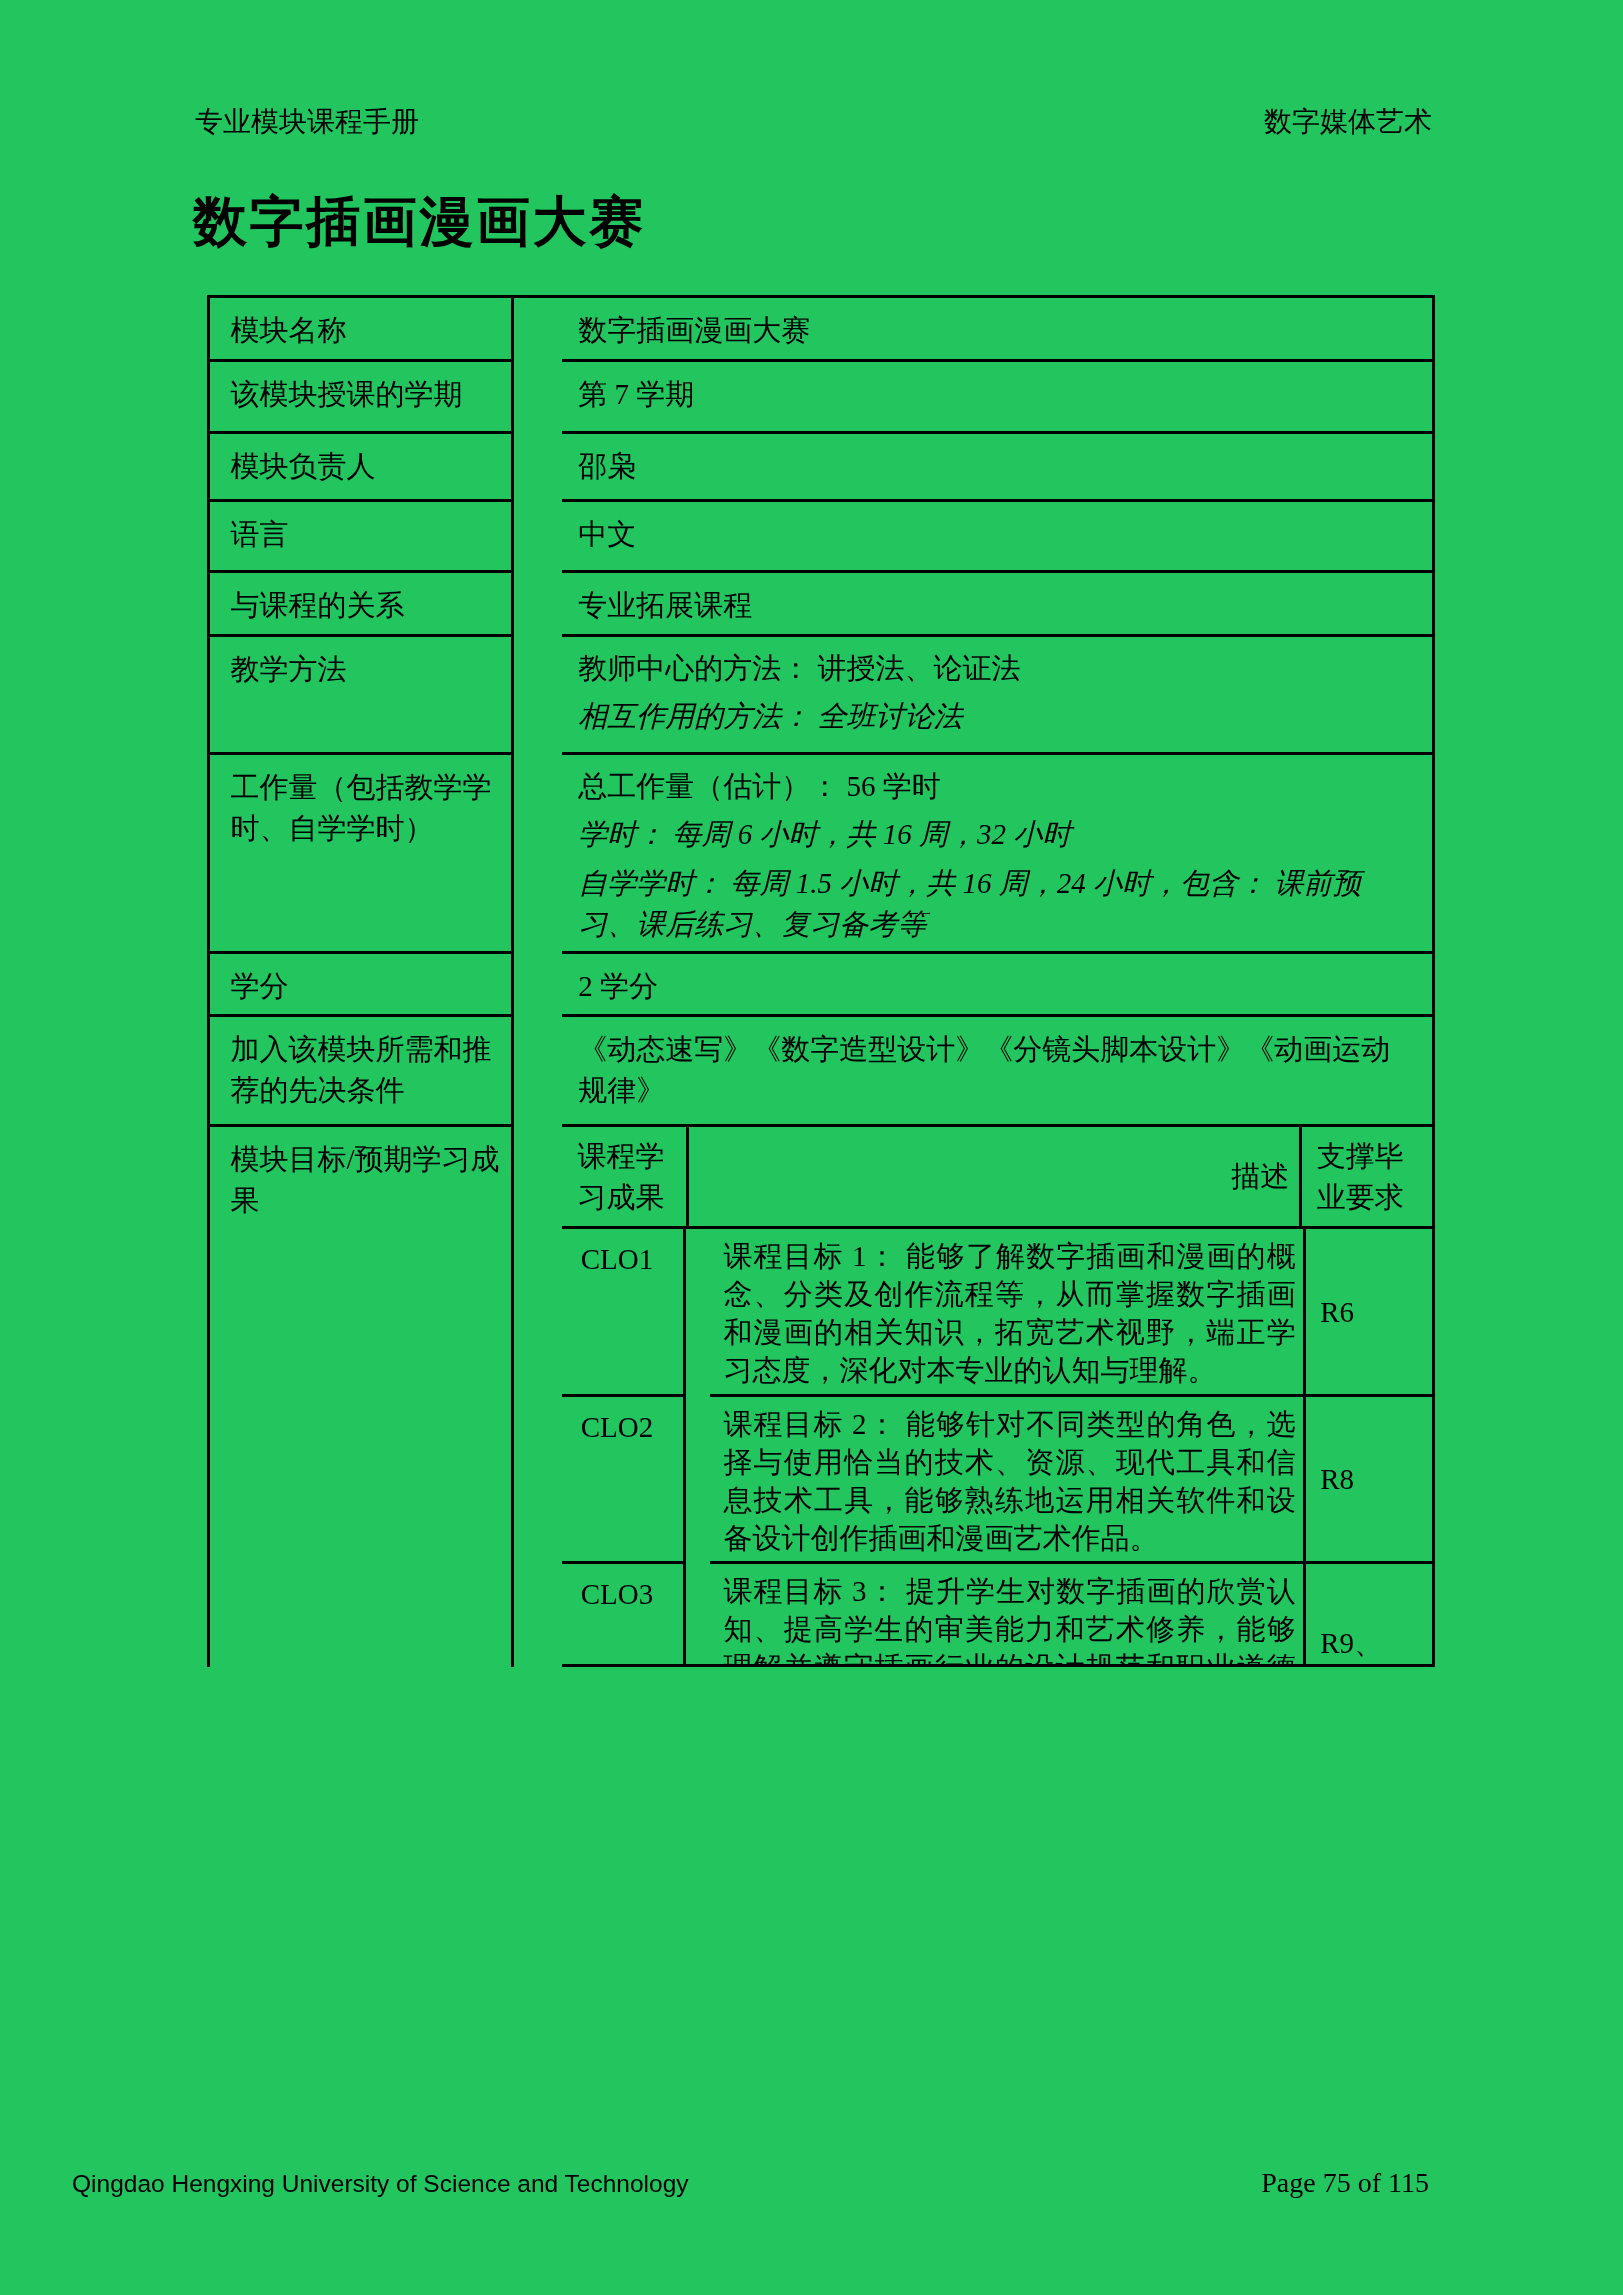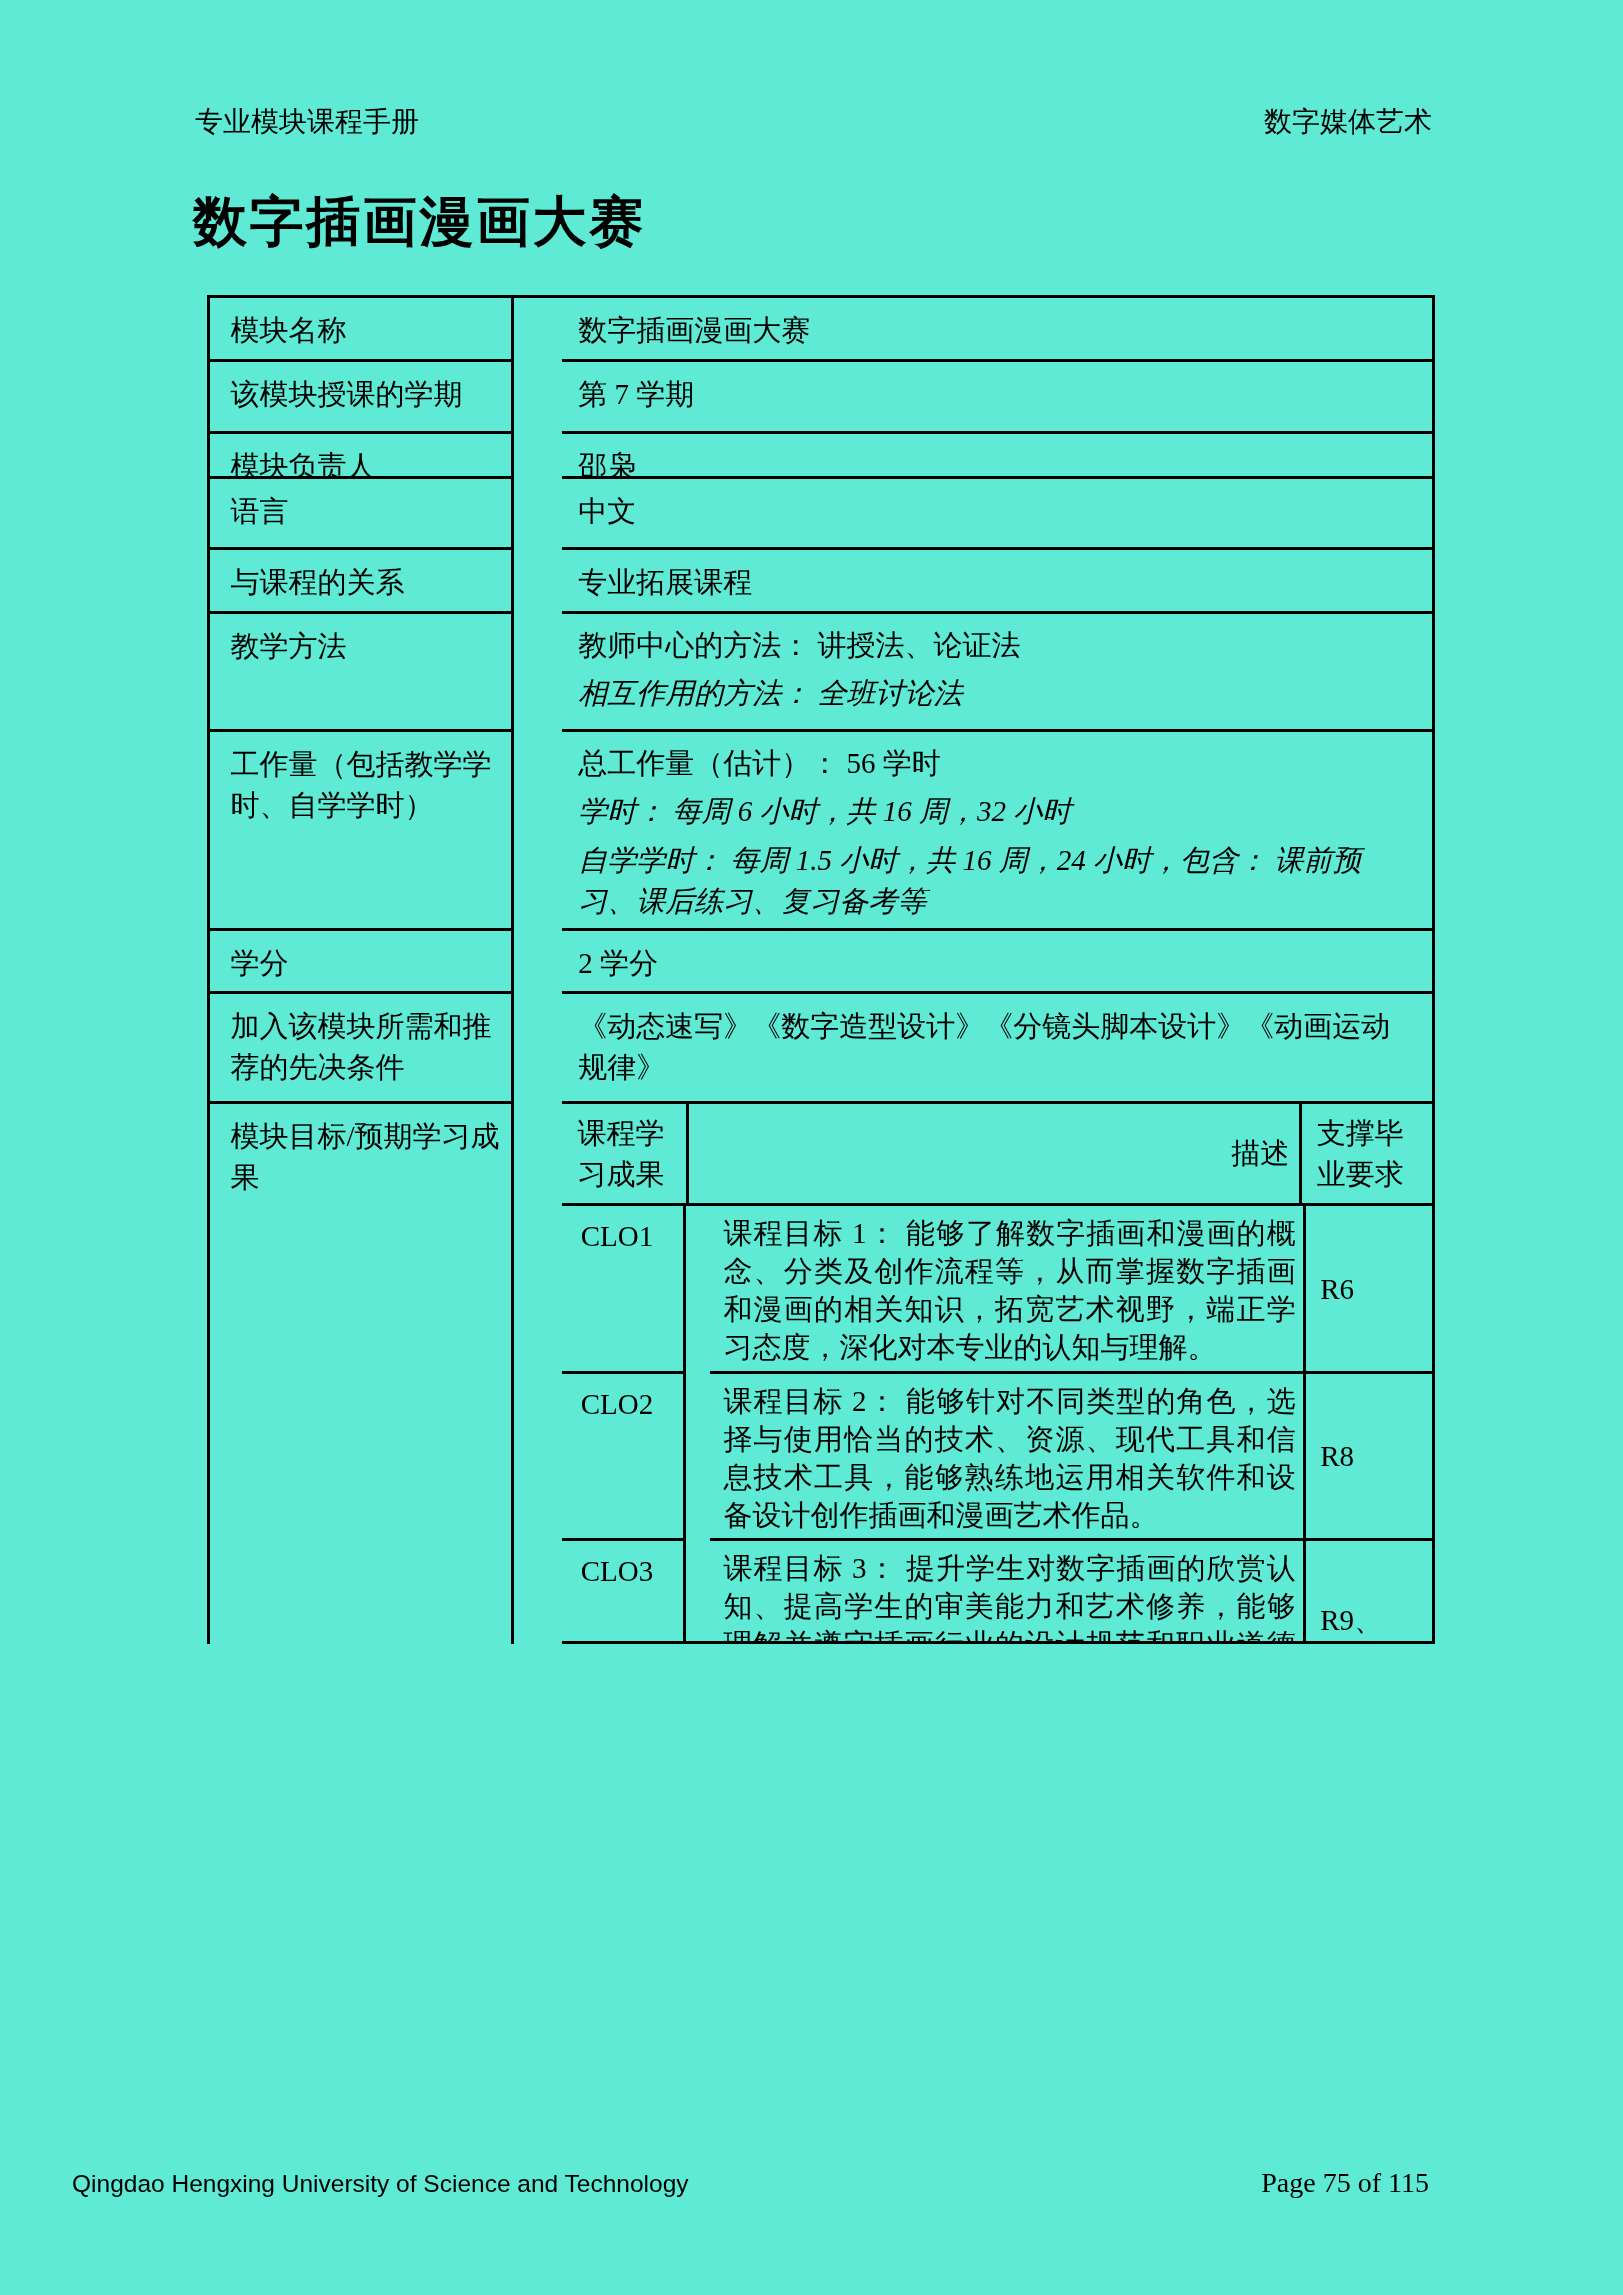--- a/index.html
+++ b/index.html
@@ -1,19 +1,19 @@
 <!DOCTYPE html>
 <html style="font-size:8.2px"><head>
 <meta charset="utf-8">
 <style>
   html,body{margin:0;padding:0;background:#888;}
   .page{
     position:relative;
     width:1623px;height:2295px;
-    background:#5eead4;
+    background:#22c55e;
     font-family:"Liberation Serif","DejaVu Serif",serif;
     color:#000;
     overflow:hidden;
   }
   
   .pg-header{
     position:absolute;left:195px;right:191px;top:105px;
     display:flex;justify-content:space-between;
     font-family:"Liberation Sans","DejaVu Sans",sans-serif;
     font-size:28px;line-height:34px;
@@ -27,21 +27,21 @@
   
   .mod-table{
     position:absolute;left:207px;top:295px;width:1225px;
     border-top:3.6px solid #000;border-left:3.6px solid #000;
     font-size:29px;line-height:41px;
   }
   .trow{display:flex;gap:48px;}
   .cell{box-sizing:border-box;border-right:3.6px solid #000;border-bottom:3.6px solid #000;overflow:hidden;}
   .label{width:315px;padding:12.3px 10.2px 0 20.4px;}
   .value{width:907px;padding:12.3px 20.4px 0 16.4px;}
-  .r1{height:64px}.r2{height:72px}.r3{height:45px}.r4{height:71px}.r5{height:64px}
+  .r1{height:64px}.r2{height:72px}.r3{height:68px}.r4{height:71px}.r5{height:64px}
   .r6{height:118px}.r7{height:199px}.r8{height:63px}.r9{height:110px}.r10{height:540px}
   .r6 .value,.r7 .value{padding-top:11.2px;}
   .para + .para{margin-top:7.2px;font-style:italic;}
   .r10 .label{border-bottom:none;}
   .r10 .value{padding:0;}
   
   .nrow{display:flex;border-radius:26px;}
   .ncell{box-sizing:border-box;border-bottom:3.6px solid #000;overflow:hidden;}
   .n1{width:131px;border-right:3.6px solid #000;}
   .n2{width:638px;border-right:3.6px solid #000;}

